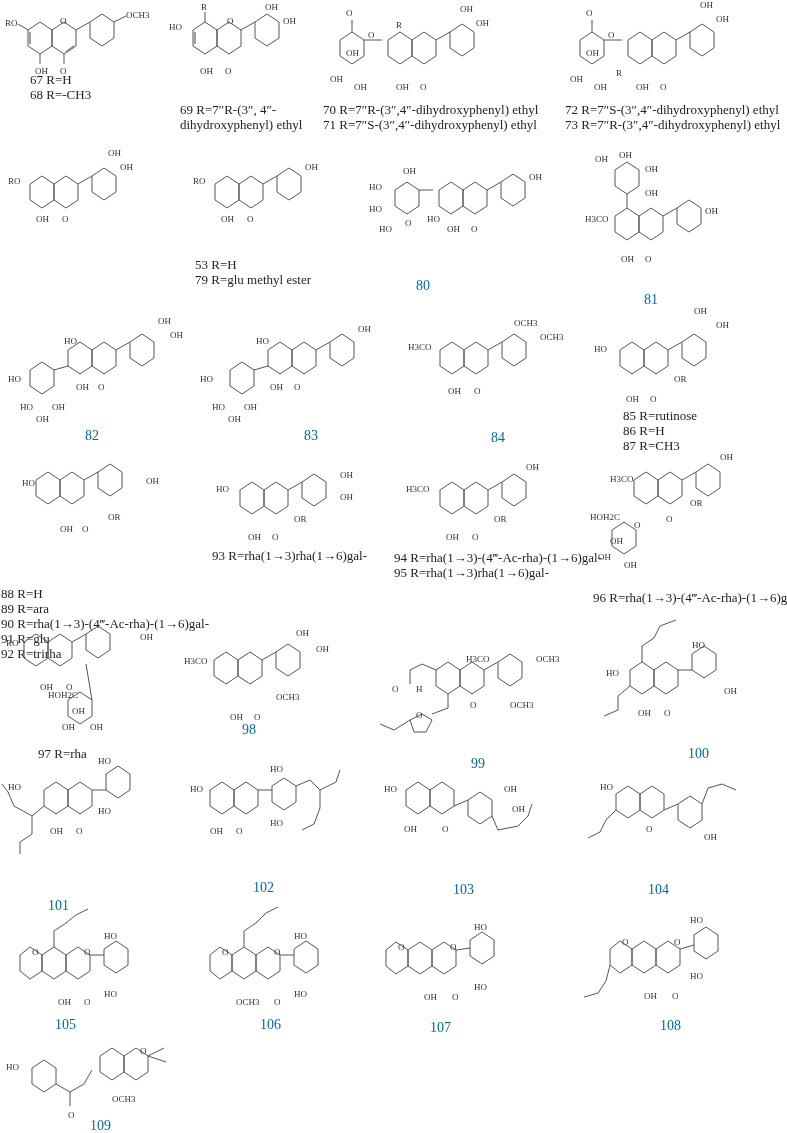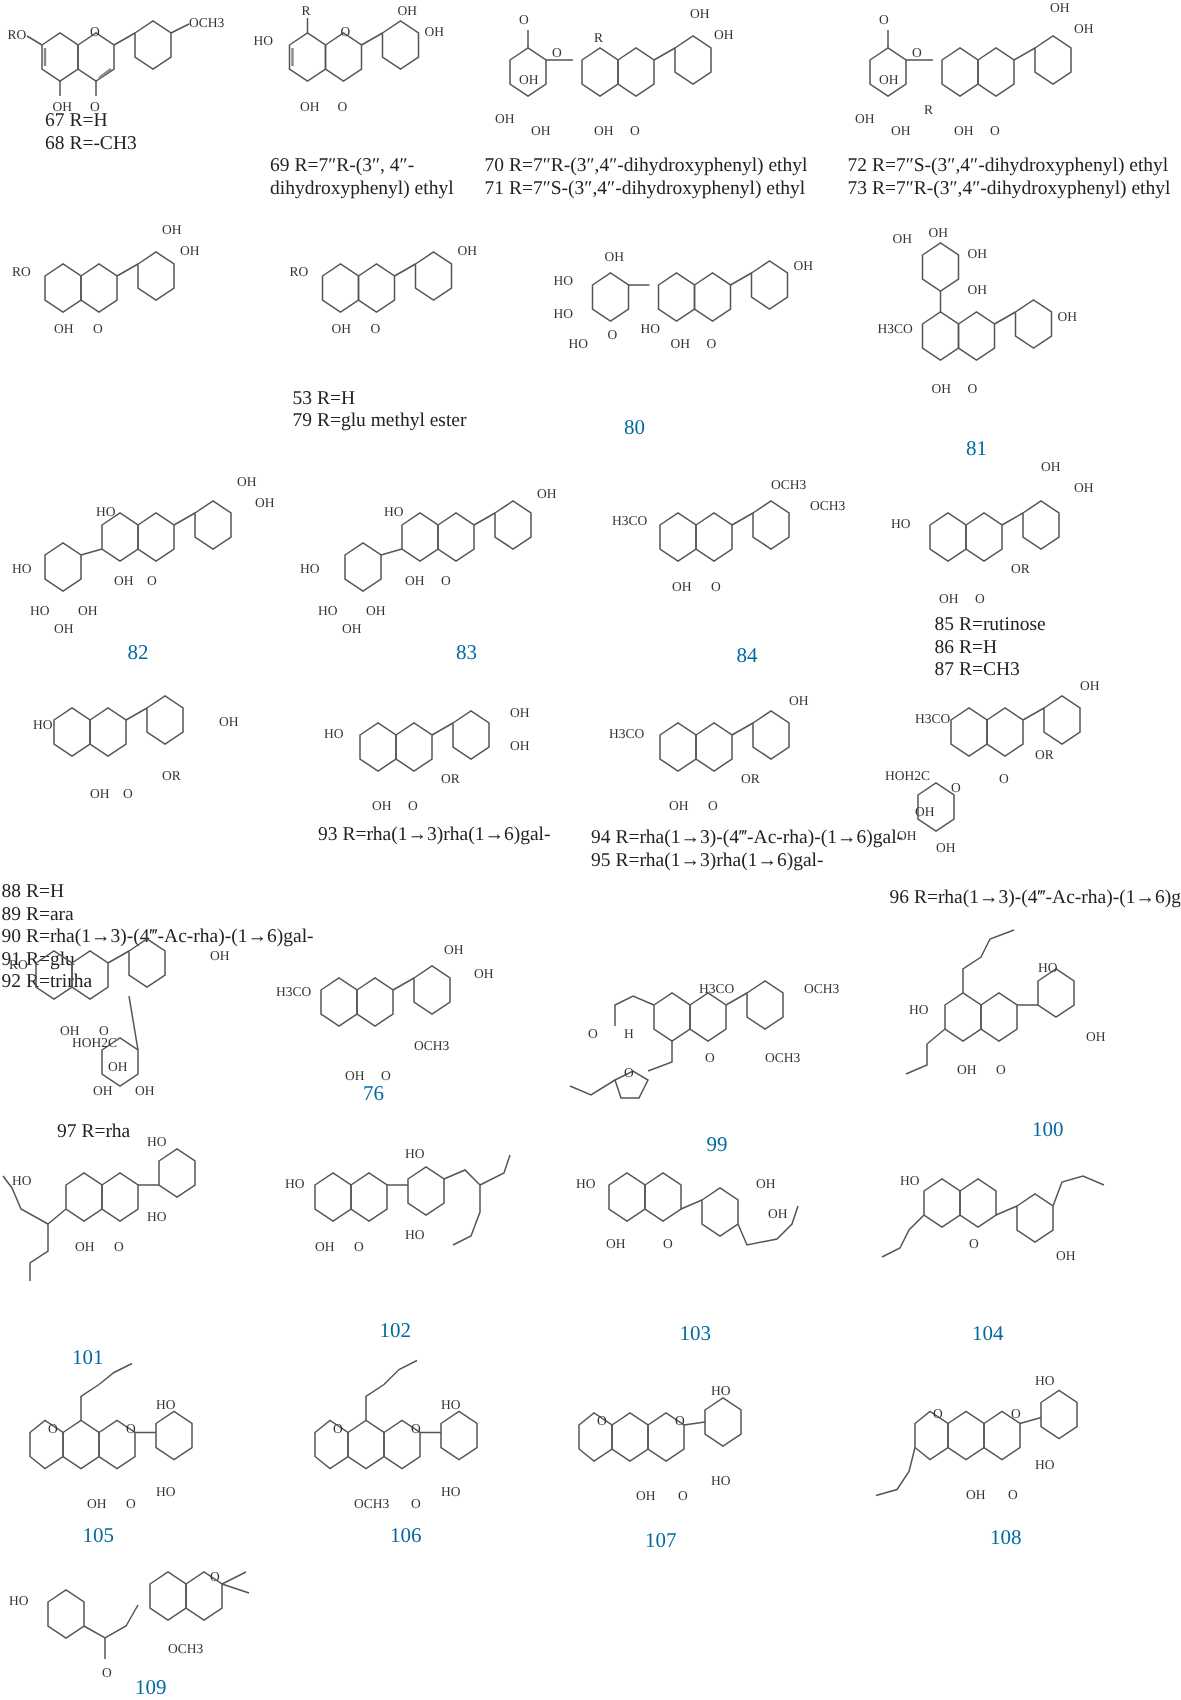--- a/index.html
+++ b/index.html
@@ -370,21 +370,21 @@
     <polygon class="bond" points="58,40 70,32 82,40 82,56 70,64 58,56"></polygon>
     <line class="bond" x1="82" y1="40" x2="96" y2="32"></line>
     <polygon class="bond" points="96,32 108,24 120,32 120,48 108,56 96,48"></polygon>
     <text class="atom" x="4" y="44">H3CO</text>
     <text class="atom" x="50" y="100">OH</text>
     <text class="atom" x="74" y="100">O</text>
     <text class="atom" x="96" y="80">OCH3</text>
     <text class="atom" x="116" y="16">OH</text>
     <text class="atom" x="136" y="32">OH</text>
   </svg>
-  <div class="num" style="left:62px;top:102px;">76</div>
+  <div class="num" style="left:62px;top:102px;">98</div>
 </div>
 
 <div class="cell" style="left:370px;top:620px;width:210px;height:140px;">
   <svg width="210" height="130">
     <polygon class="bond" points="66,50 78,42 90,50 90,66 78,74 66,66"></polygon>
     <polygon class="bond" points="90,50 102,42 114,50 114,66 102,74 90,66"></polygon>
     <line class="bond" x1="114" y1="50" x2="128" y2="42"></line>
     <polygon class="bond" points="128,42 140,34 152,42 152,58 140,66 128,58"></polygon>
     <polyline class="bond" points="66,50 52,44 40,50 40,64"></polyline>
     <polyline class="bond" points="78,74 78,88 62,94"></polyline>

